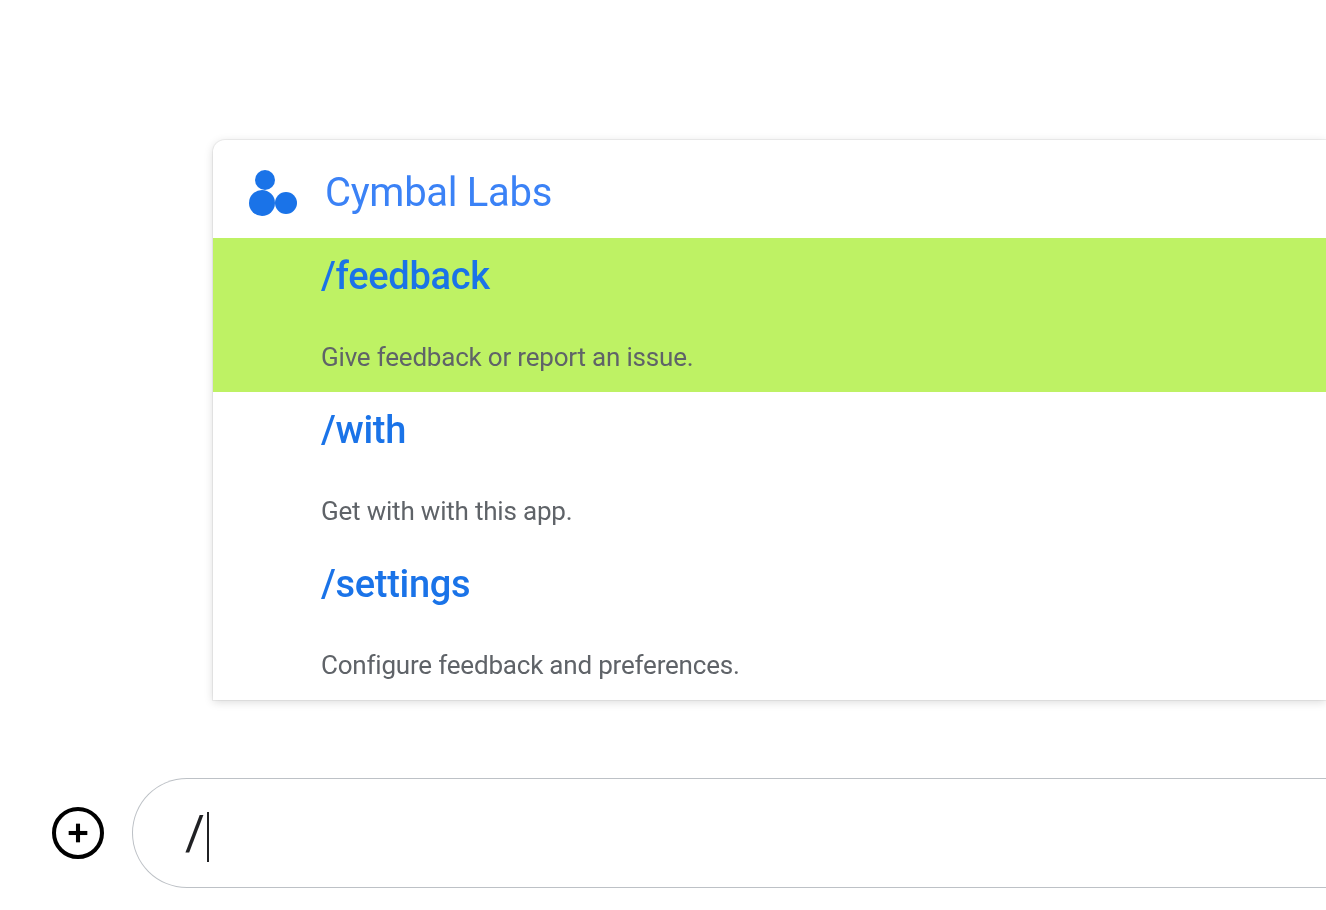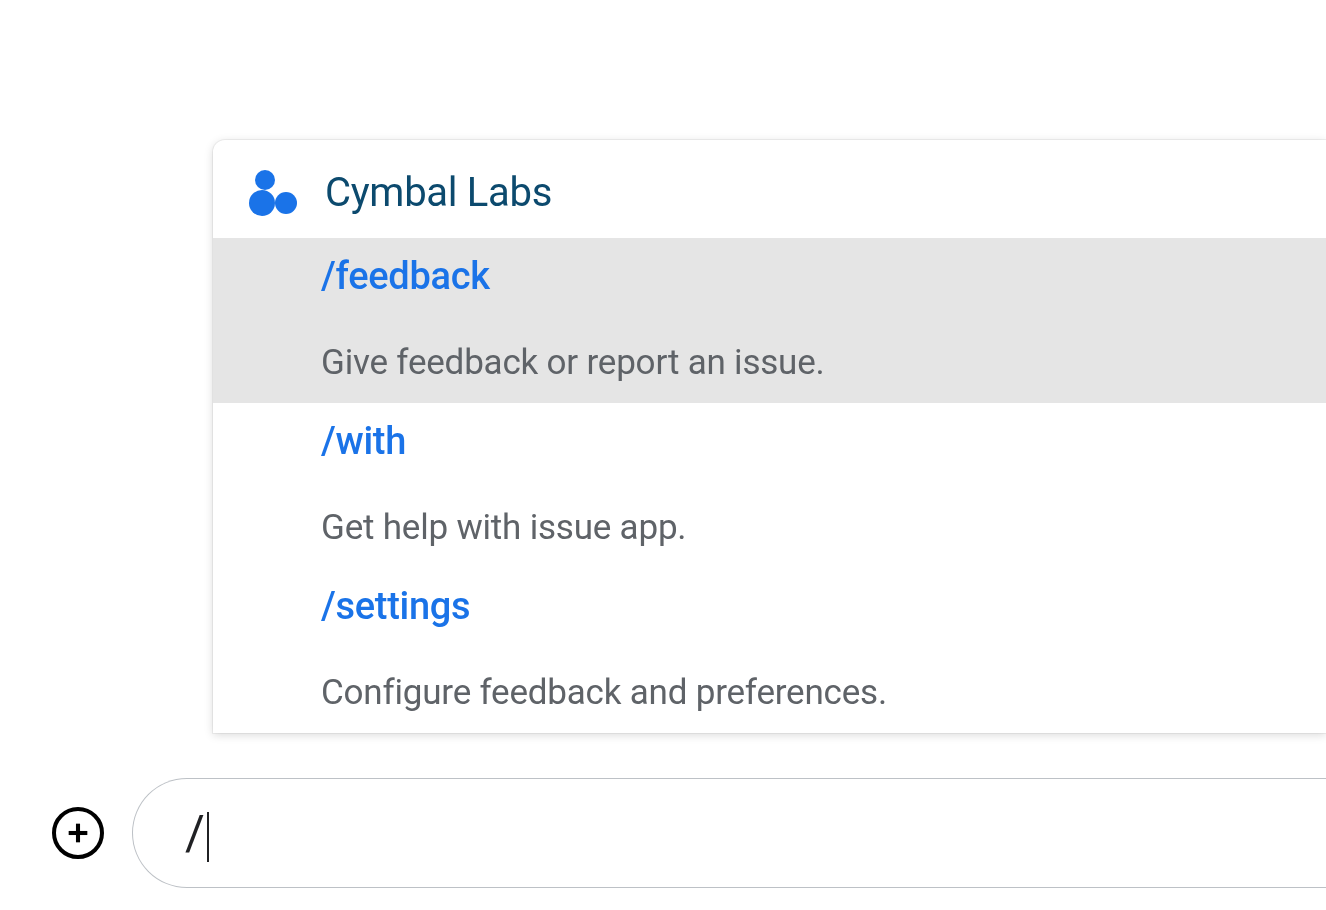--- a/index.html
+++ b/index.html
@@ -67,48 +67,48 @@
       height: 22px;
       background: #1a73e8;
       border-radius: 50%;
       right: 0;
       bottom: 2px;
     }
     
     .app-title {
       font-size: 40px;
       font-weight: 400;
-      color: #0c4a6e;
+      color: #3b82f6;
       letter-spacing: -0.3px;
     }
     
     .command-list {
       display: flex;
       flex-direction: column;
     }
     
     .command-item {
       padding: 16px 36px 20px 108px;
       cursor: pointer;
     }
     
     .command-item.highlighted {
-      background: #e5e5e5;
+      background: #bef264;
     }
     
     .command-name {
       font-size: 38px;
       font-weight: 500;
       color: #1a73e8;
       margin-bottom: 6px;
       letter-spacing: -0.3px;
     }
     
     .command-description {
-      font-size: 35px;
+      font-size: 26px;
       font-weight: 400;
       color: #5f6368;
       letter-spacing: -0.2px;
       margin-top: 44px;
     }
     
     .input-area {
       position: absolute;
       left: 52px;
       bottom: 22px;
@@ -181,21 +181,21 @@
     <div class="app-title">Cymbal Labs</div>
   </div>
 
   <div class="command-list">
     <div class="command-item highlighted">
       <div class="command-name">/feedback</div>
       <div class="command-description">Give feedback or report an issue.</div>
     </div>
     <div class="command-item">
       <div class="command-name">/with</div>
-      <div class="command-description">Get help with issue app.</div>
+      <div class="command-description">Get with with this app.</div>
     </div>
     <div class="command-item">
       <div class="command-name">/settings</div>
       <div class="command-description">Configure feedback and preferences.</div>
     </div>
   </div>
 </div>
 
 <div class="input-area">
   <button class="add-button">

